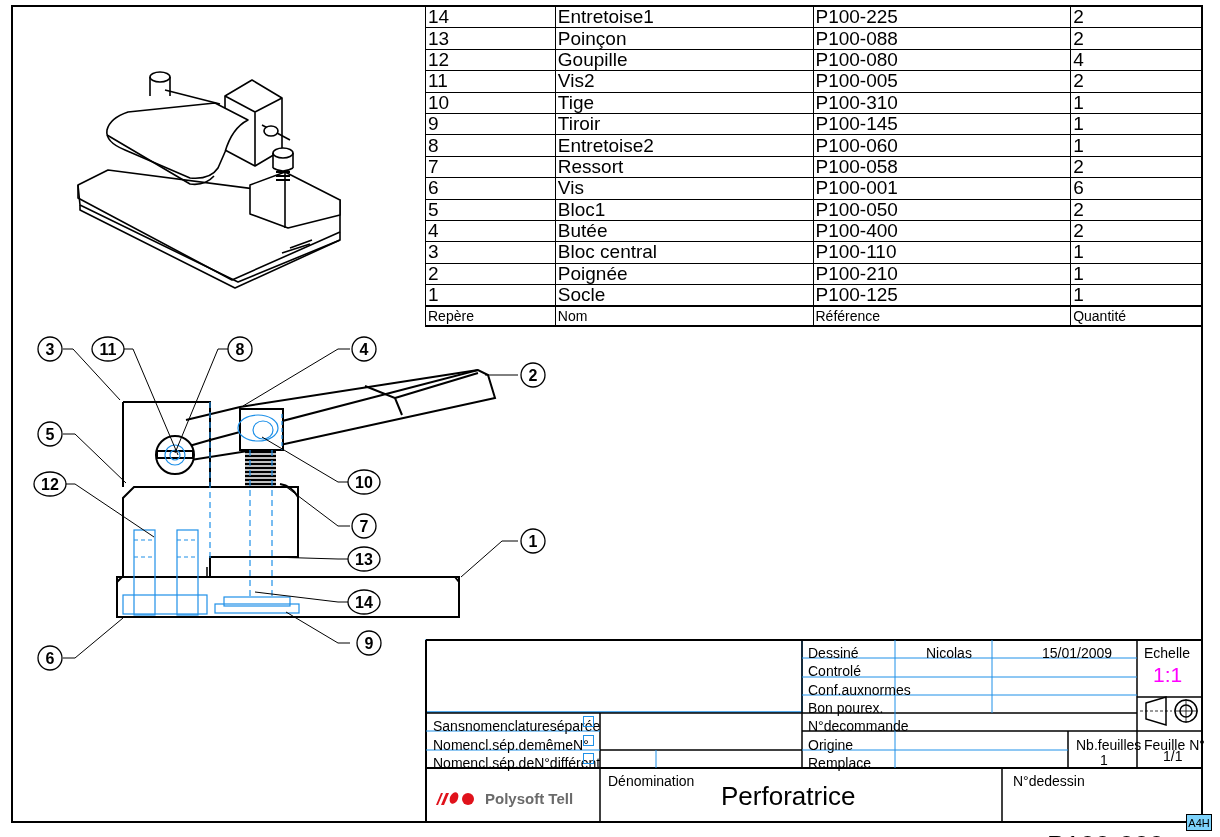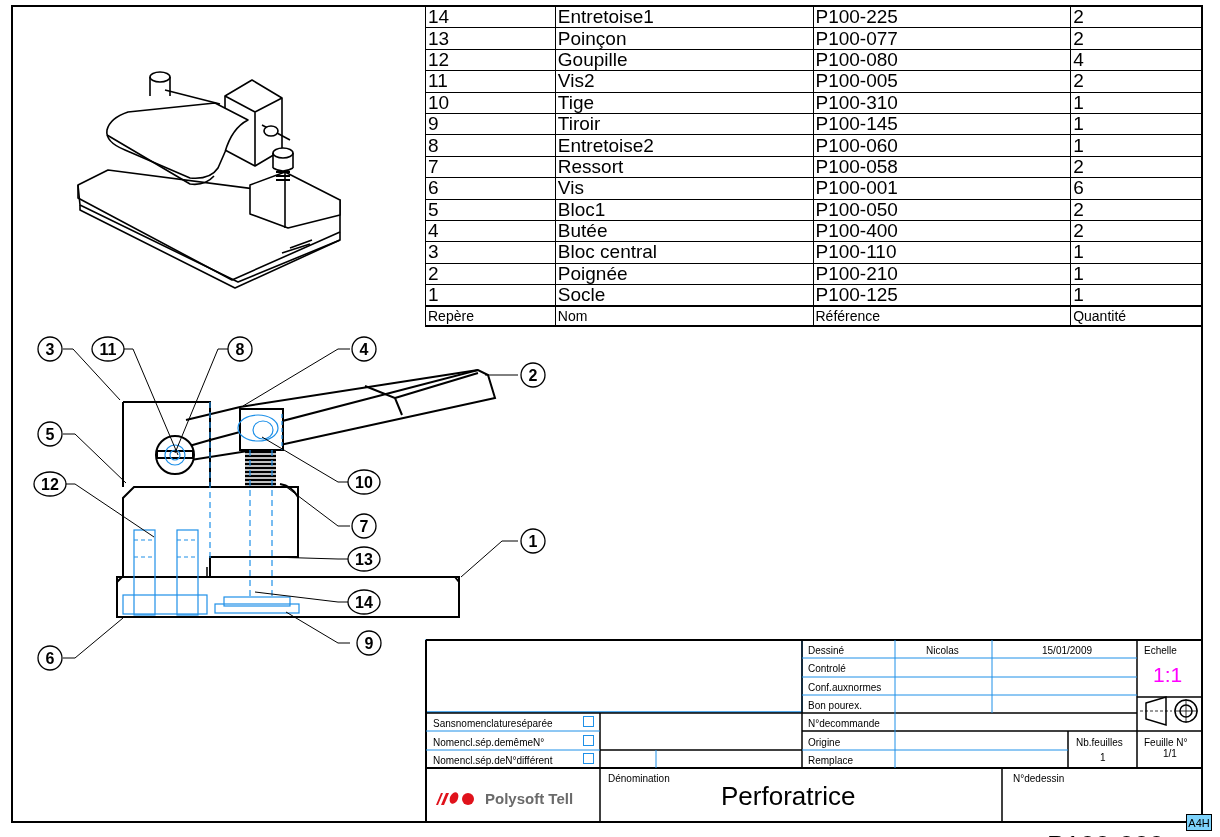--- a/index.html
+++ b/index.html
@@ -7,21 +7,21 @@
   .sheet { position:absolute; left:11px; top:5px; width:1192px; height:818px; border:2px solid #000; box-sizing:border-box; }
   
   .bom { position:absolute; left:425px; top:6px; width:778px; border-collapse:collapse; }
   .bom td { border:1px solid #000; padding:0 2px; height:20.4px; line-height:20px; font-size:19px; white-space:nowrap; overflow:hidden; }
   .bom tr.hdr td { font-size:14px; height:18px; line-height:18px; border-top:2px solid #000; border-bottom:2px solid #000; }
   .bom col.c1 { width:130px; } .bom col.c2 { width:258px; } .bom col.c3 { width:258px; } .bom col.c4 { width:132px; }
   
   svg.draw { position:absolute; left:0; top:0; width:1220px; height:837px; }
   .bubble-label { font-family:"Liberation Sans", sans-serif; font-weight:bold; font-size:16px; }
   
-  .tb-label { position:absolute; font-size:10px; white-space:nowrap; }
+  .tb-label { position:absolute; font-size:14px; white-space:nowrap; }
   .chk { position:absolute; width:11px; height:11px; border:1px solid #1e90e8; box-sizing:border-box; }
   .big-title { position:absolute; font-size:26px; }
   .drawing-no { position:absolute; font-size:27px; }
   .scale { position:absolute; font-size:21px; color:#ff00ff; }
   .logo-text { position:absolute; font-size:15px; font-weight:bold; color:#6a6a6a; }
   .format-box { position:absolute; left:1186px; top:814px; width:26px; height:17px; border:1px solid #000; background:#7dd3fc; font-size:11px; line-height:17px; text-align:center; box-sizing:border-box; }
 </style>
 </head>
 <body>
 
@@ -37,21 +37,21 @@
   <tbody id="bom-body">
       <tr>
         <td>14</td>
         <td>Entretoise1</td>
         <td>P100-225</td>
         <td>2</td>
       </tr>
       <tr>
         <td>13</td>
         <td>Poinçon</td>
-        <td>P100-077</td>
+        <td>P100-088</td>
         <td>2</td>
       </tr>
       <tr>
         <td>12</td>
         <td>Goupille</td>
         <td>P100-080</td>
         <td>4</td>
       </tr>
       <tr>
         <td>11</td>

